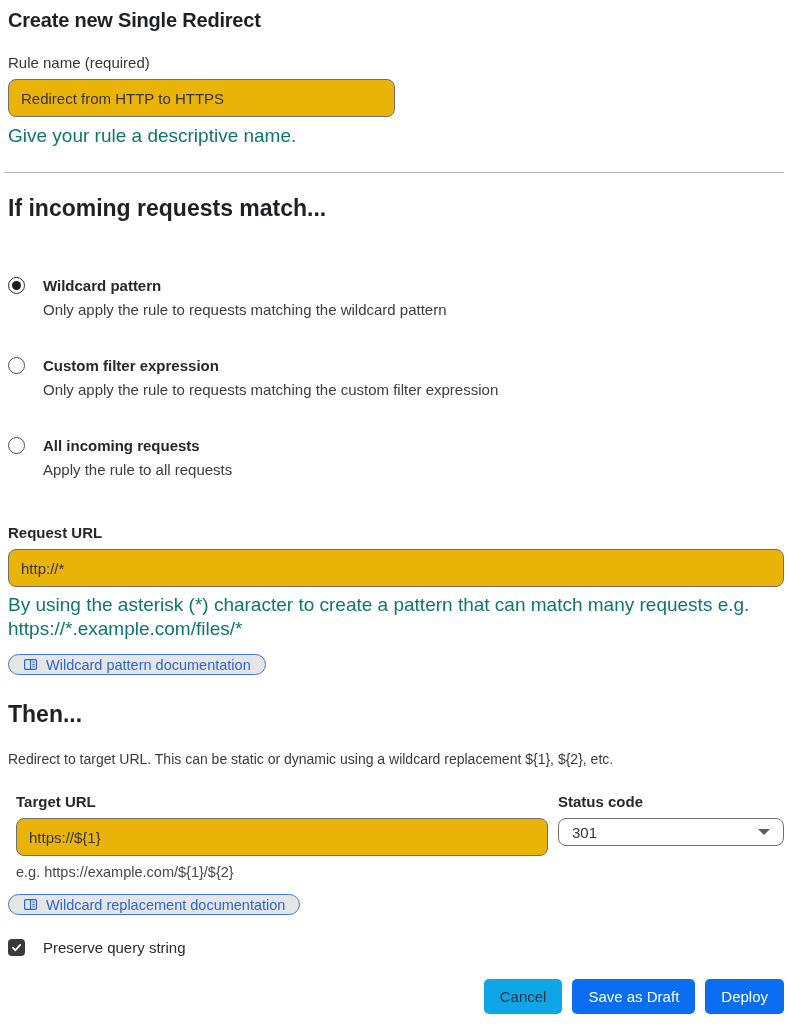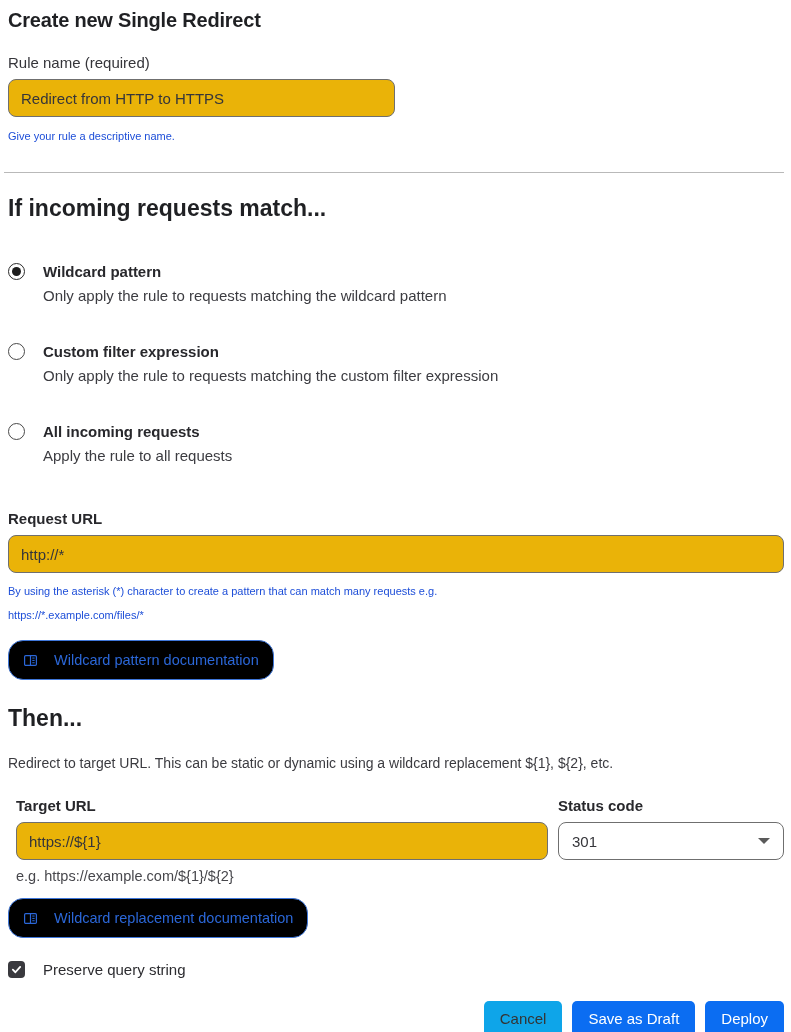--- a/index.html
+++ b/index.html
@@ -16,57 +16,57 @@
     font-size: 20px; font-weight: 700; color: #1f2023;
     margin: 7px 0 0; line-height: 26px; letter-spacing: -0.2px;
   }
   .field-label { display: block; font-size: 15px; color: #35353a; margin-top: 21px; }
   .text-input {
     display: block; height: 38px; border: 1px solid #6f6f6f; border-radius: 8px;
     font-size: 15px; font-family: inherit; color: #35353a; padding: 0 12px;
     margin-top: 8px; background: #eab308; outline: none; width: 100%;
   }
   .rule-name-input { width: 387px; }
-  .helper { font-size: 11px; color: #1d4ed8; margin-top: 7px; line-height: 24px; }
+  .helper { font-size: 19px; color: #0f766e; margin-top: 7px; line-height: 24px; }
   .divider { border: none; border-top: 1px solid #b9b9b9; margin: 24px 0 0 -4px; }
   .section-heading { font-size: 23px; font-weight: 700; color: #1f2023; margin: 23px 0 0; line-height: 24px; }
 
   .radio-row { display: flex; gap: 18px; margin-top: 36px; }
-  .radio-row.first { margin-top: 42px; }
+  .radio-row.first { margin-top: 56px; }
   .radio {
     width: 17px; height: 17px; border: 1px solid #494949; border-radius: 50%;
     flex: none; margin-top: 1px; position: relative; background: #fff; cursor: pointer;
   }
   .radio.checked { border-color: #2b2b2b; }
   .radio.checked::after {
     content: ""; position: absolute; inset: 3px; background: #1d1d1d; border-radius: 50%;
   }
   .radio-label { font-weight: 700; font-size: 15px; color: #28282c; line-height: 19px; }
   .radio-desc { font-size: 15px; color: #3c3c41; margin-top: 5px; line-height: 20px; }
 
   .bold-label { display: block; font-weight: 700; font-size: 15px; color: #28282c; }
   .request-url-block { margin-top: 44px; }
   .helper-2line { margin-top: 6px; }
 
   .doc-btn {
-    display: inline-flex; align-items: center; gap: 16px;
-    border: 1px solid #3f77da; color: #2b67d8; background: #000000;
-    border-radius: 15px; height: 40px; padding: 0 14px;
+    display: inline-flex; align-items: center; gap: 8px;
+    border: 1px solid #3f77da; color: #2b67d8; background: #e5e5e5;
+    border-radius: 15px; height: 21px; padding: 0 14px;
     font-size: 14.5px; font-family: inherit; margin-top: 13px; cursor: pointer;
   }
   .doc-btn svg { flex: none; }
 
   .then-desc { font-size: 14px; color: #3b3b40; margin: 22px 0 0; line-height: 23px; }
 
   .target-row { display: flex; gap: 10px; margin-top: 22px; margin-left: 8px; }
   .col-left { flex: 1; min-width: 0; }
   .col-right { width: 226px; flex: none; }
   .select-box {
     display: flex; align-items: center; justify-content: space-between;
-    height: 38px; border: 1px solid #6f6f6f; border-radius: 8px;
+    height: 28px; border: 1px solid #6f6f6f; border-radius: 8px;
     padding: 0 13px; margin-top: 8px; font-size: 15px; color: #35353a;
     background: #fff; cursor: pointer;
   }
   .caret-down {
     width: 0; height: 0; border-left: 6px solid transparent;
     border-right: 6px solid transparent; border-top: 6px solid #5a5a5a;
   }
   .eg-helper { font-size: 14.5px; color: #47474c; margin-top: 8px; }
 
   .checkbox-row { display: flex; align-items: center; gap: 18px; margin-top: 23px; }

